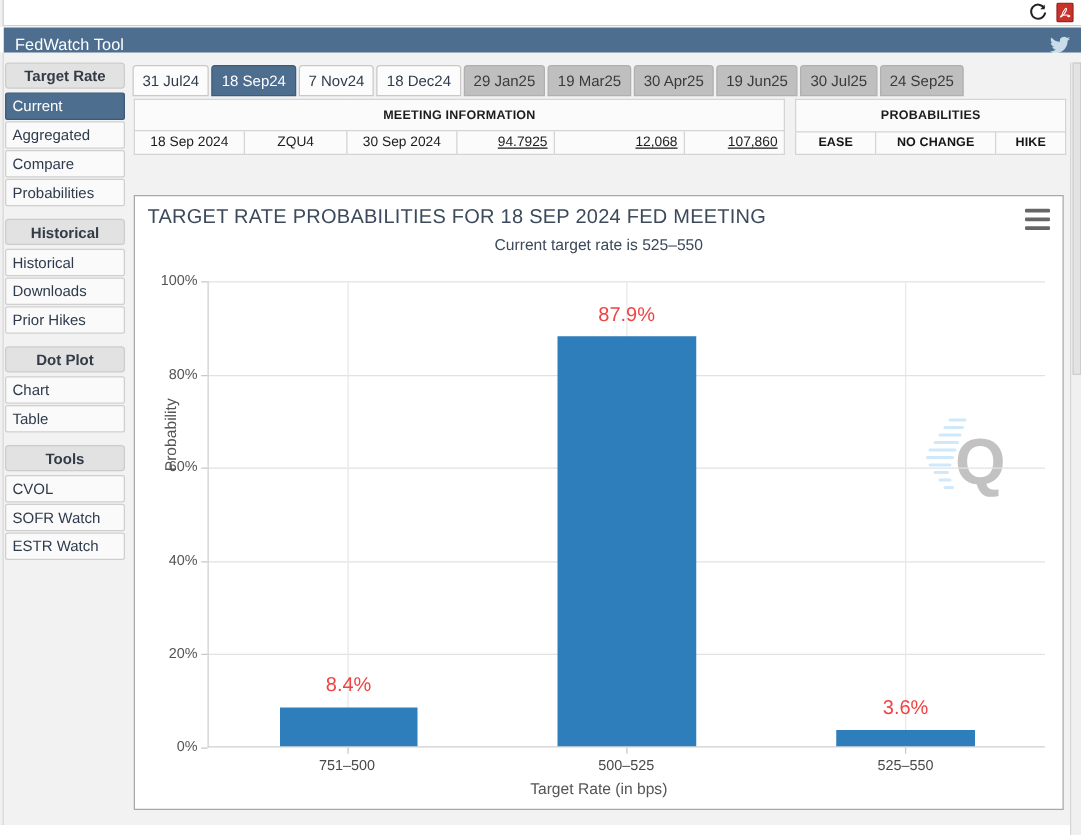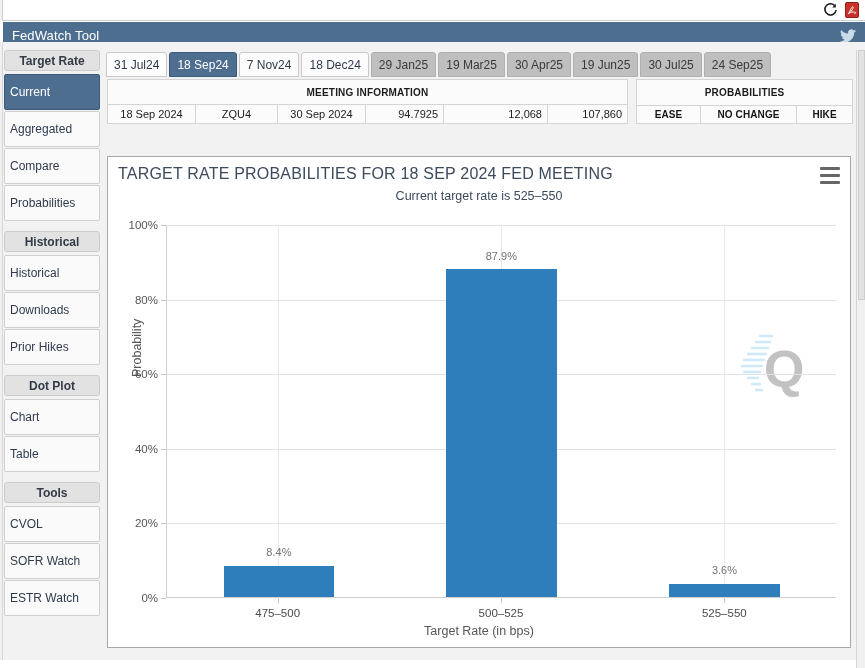--- a/index.html
+++ b/index.html
@@ -93,21 +93,21 @@
     border-radius: 3px;
     box-sizing: border-box;
     font-size: 12px;
     font-weight: bold;
     color: #333b47;
     display: flex;
     align-items: center;
     justify-content: center;
   }
   .side-item {
-    height: 36px;
+    height: 22px;
     background: #fafafa;
     border: 1px solid #cfcfcf;
     border-radius: 2px;
     box-sizing: border-box;
     font-size: 12px;
     color: #2f3b4c;
     display: flex;
     align-items: center;
     padding-left: 5px;
     cursor: pointer;
@@ -198,21 +198,21 @@
     text-align: center;
     letter-spacing: .1px;
     color: #151515;
   }
   .ft td.val {
     font-size: 11px;
     text-align: center;
     height: 19px !important;
     color: #1c1c1c;
   }
-  .ft td.val.right { text-align: right; padding-right: 5px; }
+  .ft td.val.right { text-align: right; padding-right: 5px; text-decoration: underline; }
 
   
   .chart-panel {
     position: absolute;
     left: 3px; top: 114px;
     width: 744px;
     height: 492px;
     background: #ffffff;
     border: 1px solid #a8a8a8;
     box-sizing: border-box;
@@ -297,22 +297,22 @@
     width: 5px; height: 1px;
     background: #c8c8c8;
   }
   .bar {
     position: absolute;
     bottom: 1px;
     background: #2e7ebb;
   }
   .bar-label {
     position: absolute;
-    font-size: 11px;
-    color: #737373;
+    font-size: 16px;
+    color: #ef4444;
     text-align: center;
     transform: translateX(-50%);
     white-space: nowrap;
   }
   .xtick {
     position: absolute;
     top: 100%;
     margin-top: 9px;
     font-size: 11.5px;
     color: #4a4a4a;
@@ -555,21 +555,21 @@
           <div class="bar" style="left:75.1%; width:16.5%; height:3.6%;"></div>
 
           <div class="bar-label" style="left:16.85%; bottom:10.6%;">8.4%</div>
           <div class="bar-label" style="left:50.05%; bottom:90.1%;">87.9%</div>
           <div class="bar-label" style="left:83.35%; bottom:5.8%;">3.6%</div>
 
           <div class="xtickmark" style="left:16.667%;"></div>
           <div class="xtickmark" style="left:50%;"></div>
           <div class="xtickmark" style="left:83.333%;"></div>
 
-          <div class="xtick" style="left:16.667%;">475–500</div>
+          <div class="xtick" style="left:16.667%;">751–500</div>
           <div class="xtick" style="left:50%;">500–525</div>
           <div class="xtick" style="left:83.333%;">525–550</div>
         </div>
       </div>
     </div>
   </div>
 </div>
 
 <div class="vscroll">
   <div class="vscroll-thumb"></div>

